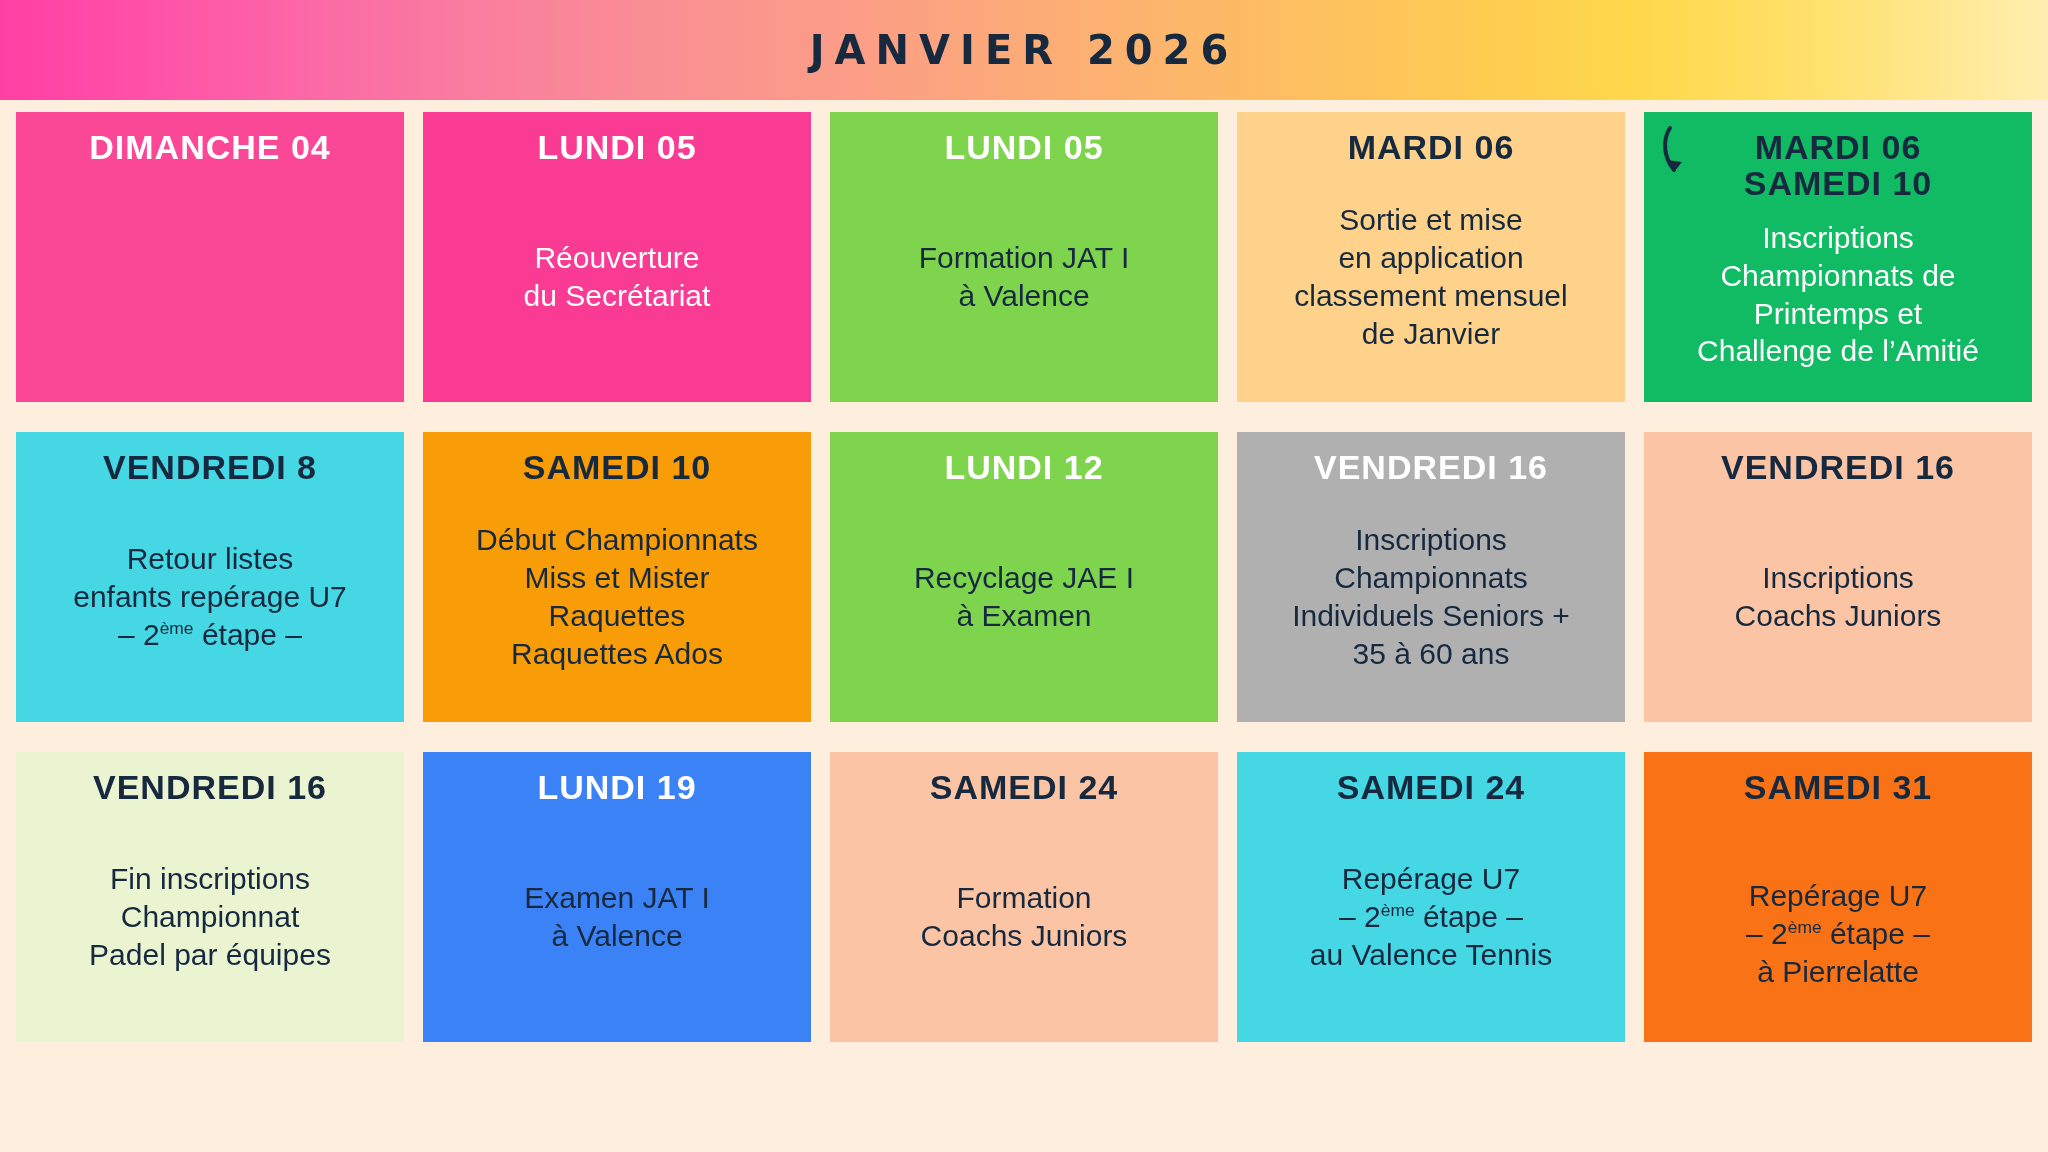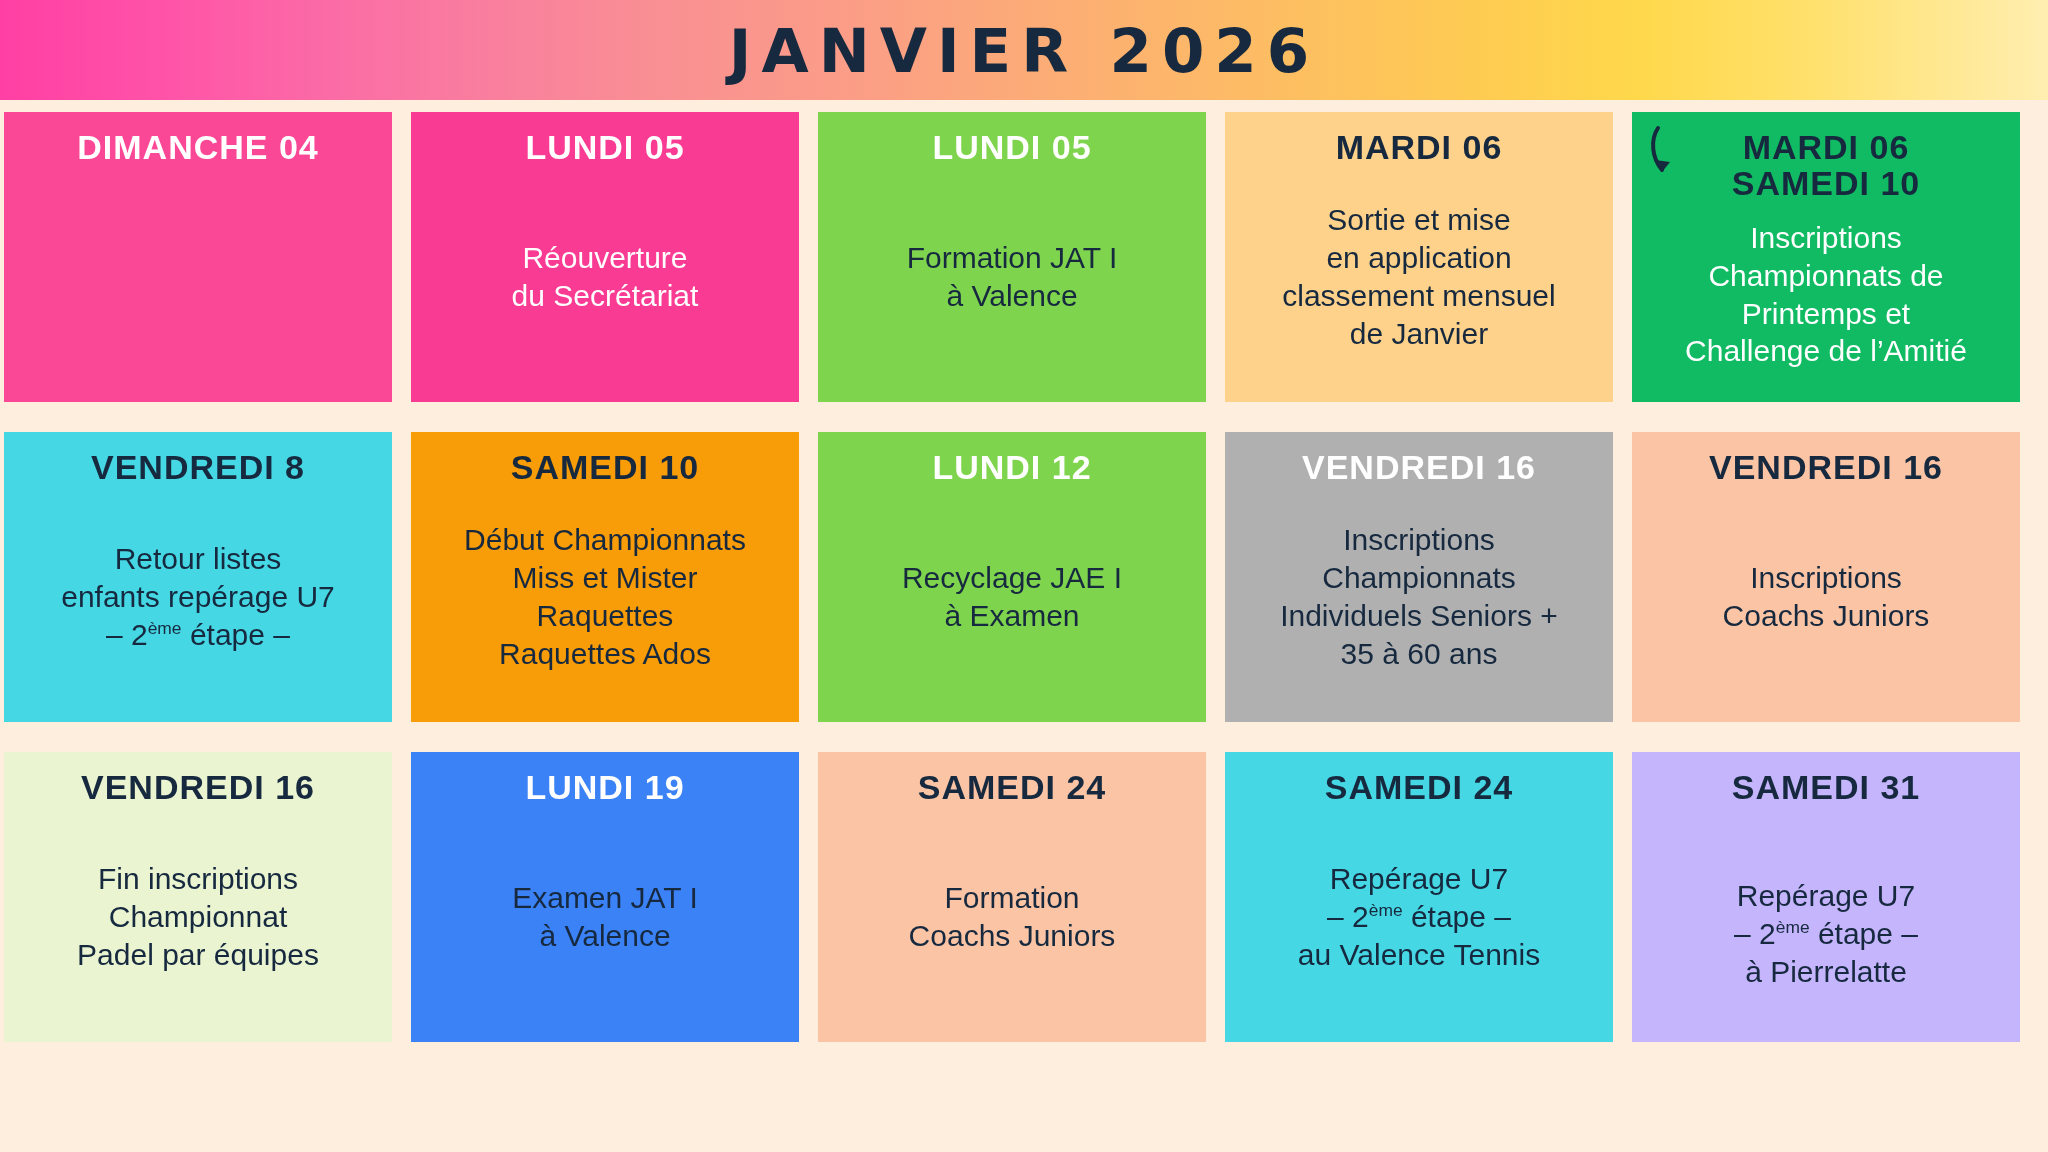--- a/index.html
+++ b/index.html
@@ -32,33 +32,33 @@
         #fecb52 72%,
         #ffd84b 80%,
         #ffe06a 88%,
         #ffe892 95%,
         #ffeeb0 100%);
     display: flex;
     align-items: center;
     justify-content: center;
   }
   .banner-title {
-    font-size: 61px;
+    font-size: 40px;
     letter-spacing: 10px;
     font-weight: bold;
     color: #16293f;
     text-align: center;
     line-height: 1;
     font-family: "DejaVu Sans", sans-serif;
   }
   
   .grid {
     position: absolute;
     top: 112px;
-    left: 4px;
+    left: 16px;
     width: 2016px;
     display: flex;
     flex-direction: column;
     gap: 30px;
   }
   .row {
     display: flex;
     gap: 19px;
     align-items: stretch;
     height: 290px;
@@ -204,21 +204,21 @@
           <div class="card-date dark">SAMEDI 24</div>
           <div class="card-body dark"><div>Formation
 Coachs Juniors</div></div>
         </div>
         <div class="card" style="background: rgb(69, 216, 228);">
           <div class="card-date dark">SAMEDI 24</div>
           <div class="card-body dark"><div style="white-space: pre-line;">Repérage U7
 – 2<sup class="ord">ème</sup> étape –
 au Valence Tennis</div></div>
         </div>
-        <div class="card" style="background: #c4b5fd; gap: 34px;">
+        <div class="card" style="background: #f97316; gap: 34px;">
           <div class="card-date dark">SAMEDI 31</div>
           <div class="card-body dark"><div style="white-space: pre-line;">Repérage U7
 – 2<sup class="ord">ème</sup> étape –
 à Pierrelatte</div></div>
         </div>
       </div>
     </div>
 
 </div>
 

